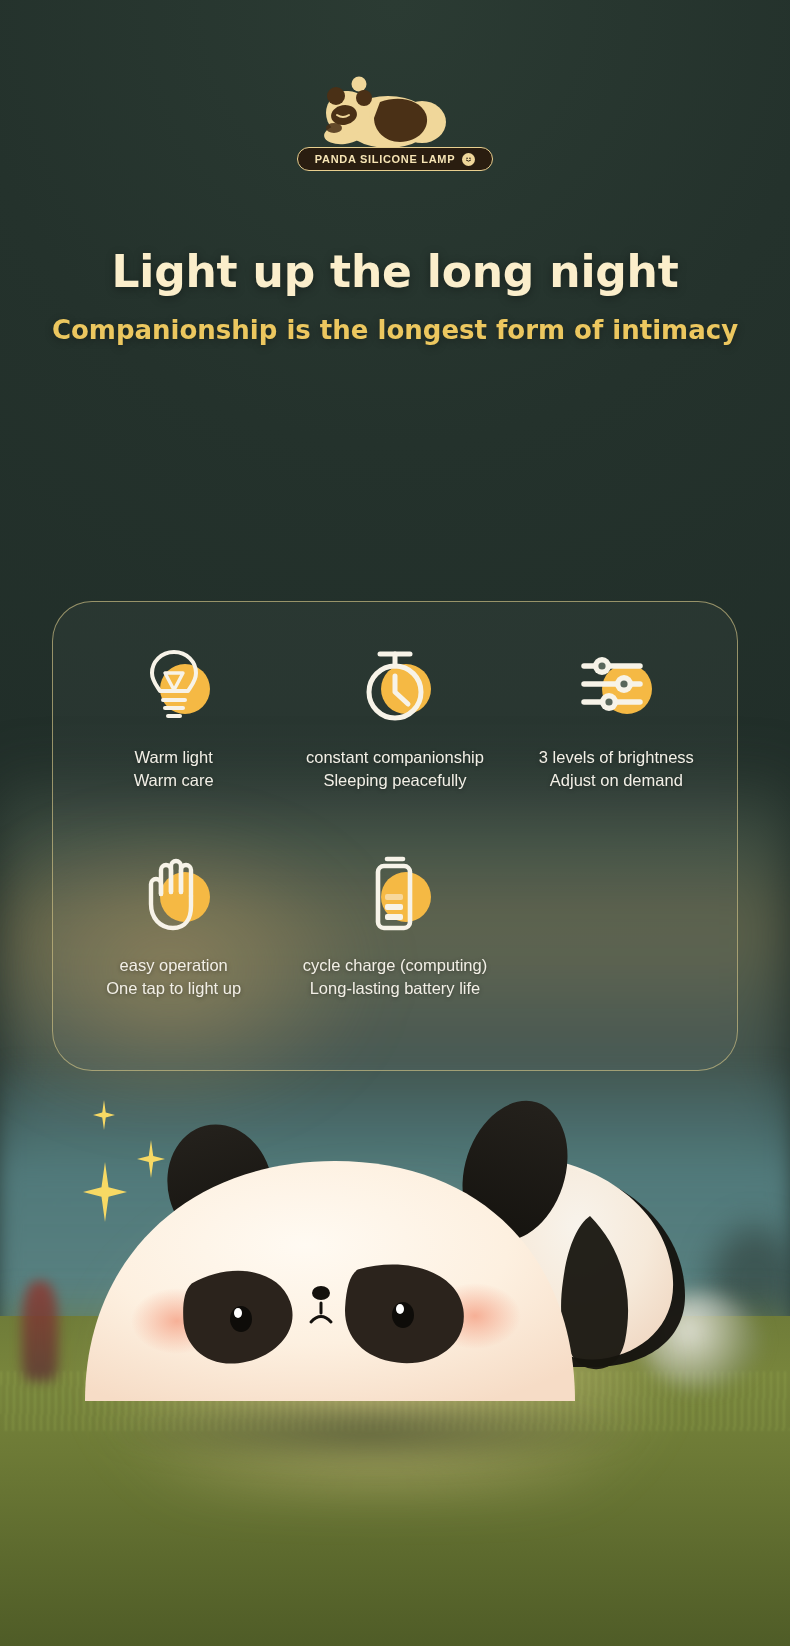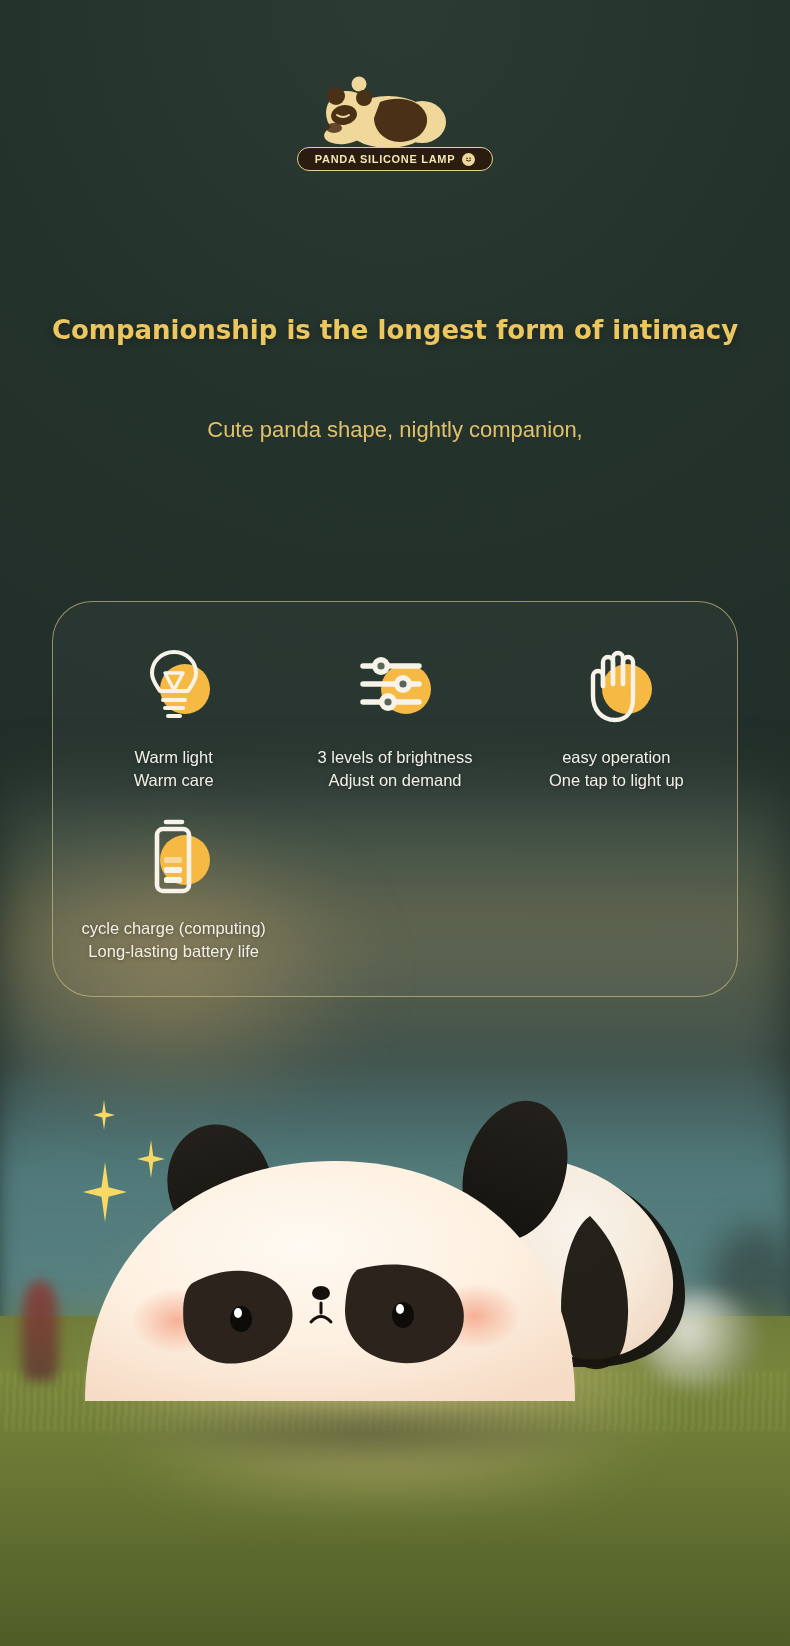--- a/index.html
+++ b/index.html
@@ -103,21 +103,21 @@
     text-shadow:0 2px 8px rgba(0,0,0,.3);
   }
   .tagline{
     position:absolute; left:0; right:0; top:412px; text-align:center;
     color:#e2c069; font-size:22px; line-height:36px; font-weight:400;
     font-family:"Liberation Sans", sans-serif;
   }
 
   
   .features-panel{
-    position:absolute; left:52px; top:601px; width:686px; height:396px;
+    position:absolute; left:52px; top:601px; width:686px; height:470px;
     border:1.6px solid rgba(200,186,130,0.70);
     border-radius:40px;
     background:rgba(255,255,255,0.035);
   }
   .feat-grid{
     position:absolute; inset:0; display:grid;
     grid-template-columns:repeat(3,1fr); grid-template-rows:repeat(2,1fr);
     padding:28px 10px 24px;
   }
   .feat-cell{
@@ -203,23 +203,23 @@
       <span class="logo-plate-dot">
         <svg width="9" height="9" viewBox="0 0 10 10">
           <circle cx="3.4" cy="3.6" r="0.9" fill="#2a1d10"></circle>
           <circle cx="6.6" cy="3.6" r="0.9" fill="#2a1d10"></circle>
           <path d="M2.6 5.8 q2.4 2.4 4.8 0" stroke="#2a1d10" stroke-width="1.1" fill="none" stroke-linecap="round"></path>
         </svg>
       </span>
     </div>
   </div>
 
+  <div class="headline">Light up the long night</div>
   <div class="subheadline">Companionship is the longest form of intimacy</div>
   <div class="tagline">
-    <div>Cute panda shape, nightly companion,</div>
   </div>
 
   <div class="features-panel">
     <div class="feat-grid">
 
       <div class="feat-cell">
         <div class="feat-icon">
           <div class="icon-blob"></div>
           <svg width="60" height="80" viewBox="0 0 60 80">
             <g stroke="#f7f3e8" stroke-width="4" fill="none" stroke-linecap="round" stroke-linejoin="round">
@@ -228,20 +228,35 @@
               <path d="M21 62 L39 62" stroke-width="4"></path>
               <path d="M24 70 L36 70" stroke-width="4"></path>
               <path d="M21 27 L39 27 L30 44 Z" stroke-width="3.4"></path>
             </g>
           </svg>
         </div>
         <div class="feat-label">Warm light</div>
         <div class="feat-label">Warm care</div>
       </div>
 
+      <div class="feat-cell">
+        <div class="feat-icon">
+          <div class="icon-blob"></div>
+          <svg width="74" height="80" viewBox="0 0 74 80">
+            <g stroke="#f7f3e8" stroke-width="5" fill="none" stroke-linecap="round" stroke-linejoin="round">
+              <path d="M22 8 L52 8"></path>
+              <path d="M37 8 L37 20"></path>
+              <circle cx="37" cy="46" r="26"></circle>
+              <path d="M37 30 L37 46 L50 58"></path>
+            </g>
+          </svg>
+        </div>
+        <div class="feat-label">constant companionship</div>
+        <div class="feat-label">Sleeping peacefully</div>
+      </div>
 
       <div class="feat-cell">
         <div class="feat-icon">
           <div class="icon-blob"></div>
           <svg width="76" height="76" viewBox="0 0 76 76">
             <g stroke="#f7f3e8" stroke-width="5.5" fill="none" stroke-linecap="round">
               <path d="M6 20 L62 20"></path>
               <path d="M6 38 L62 38"></path>
               <path d="M6 56 L62 56"></path>
             </g>

